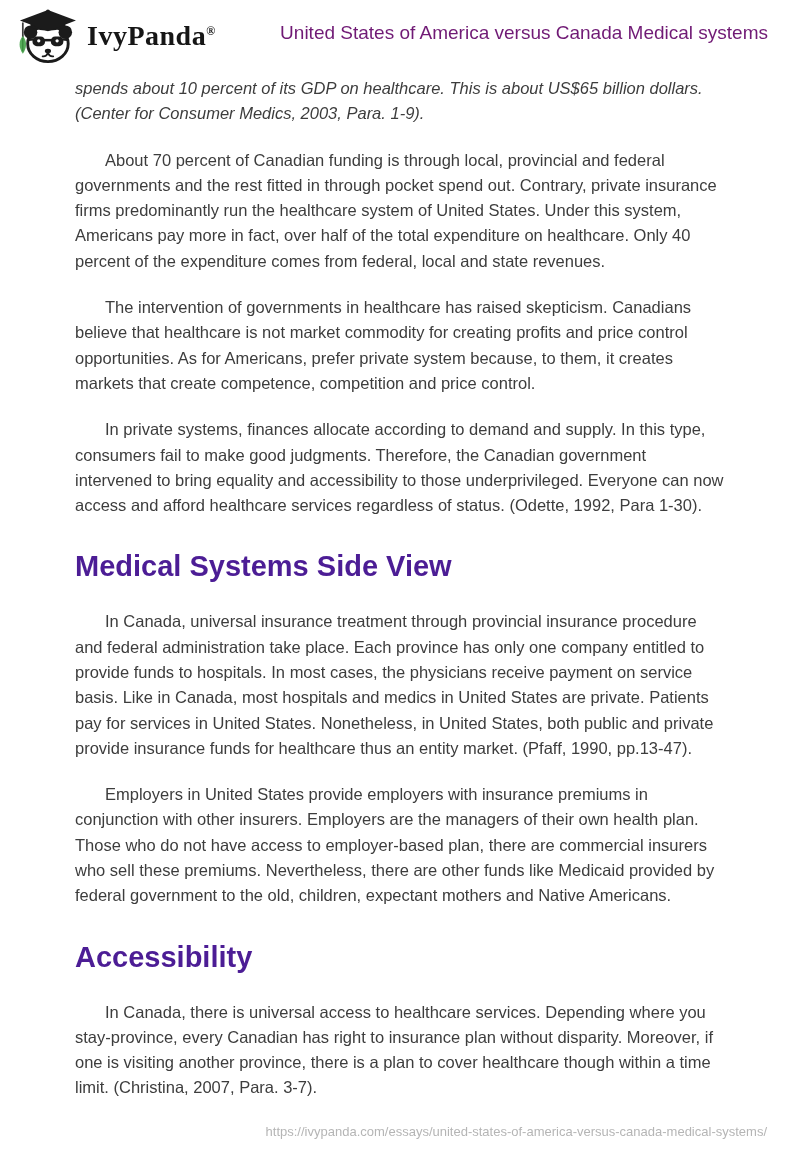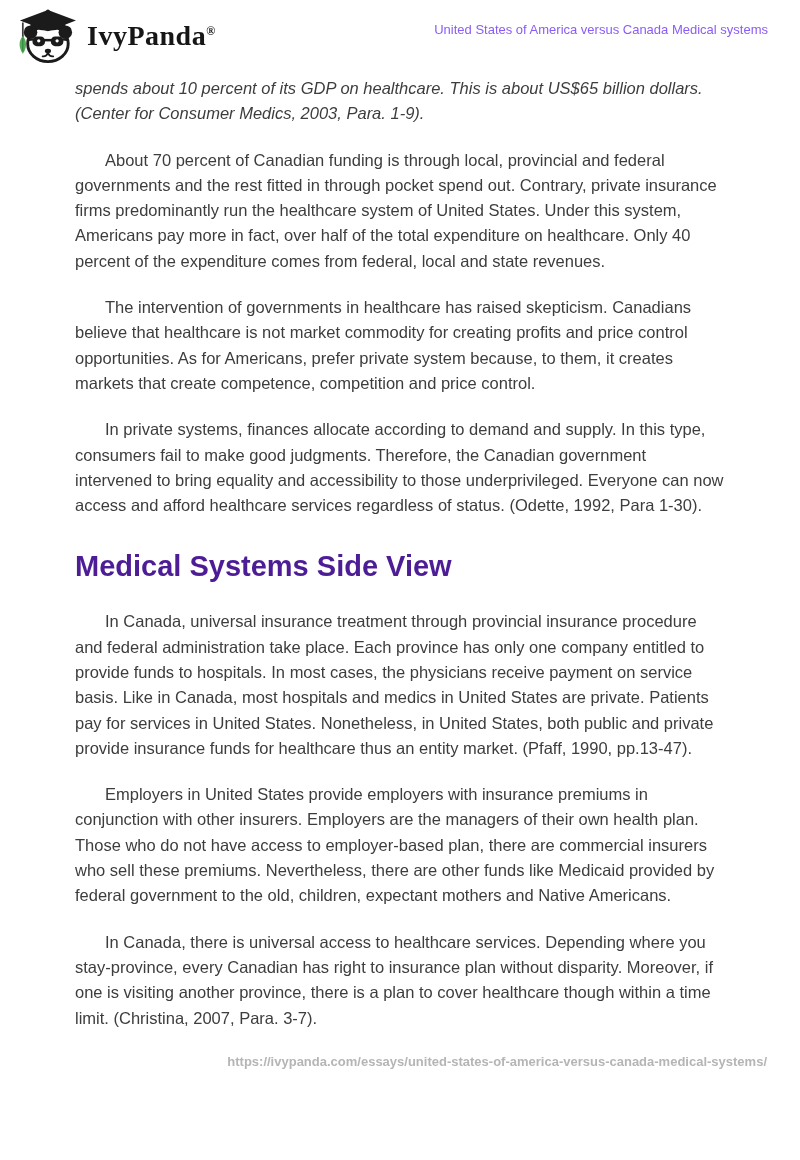--- a/index.html
+++ b/index.html
@@ -42,22 +42,22 @@
     line-height: 56px;
   }
   .brand-name sup {
     font-size: 12px;
     font-weight: bold;
     vertical-align: super;
     line-height: 0;
   }
   .doc-title {
     margin-top: 14px;
-    font-size: 13px;
-    color: #8b5cf6;
+    font-size: 19px;
+    color: #701a75;
   }
   
   .content {
     padding: 10px 75px 0 75px;
     flex-grow: 1;
   }
   .para {
     font-size: 16.5px;
     line-height: 25.3px;
     color: #3d3d3d;
@@ -71,21 +71,20 @@
     font-weight: 700;
     color: #4c1d95;
     margin: 33px 0 26px 0;
     line-height: 1.1;
   }
   
   .footer {
     flex-shrink: 0;
     text-align: right;
     padding: 0 33px 13px 4px;
-    font-weight: bold;
   }
   .url {
     font-size: 13px;
     color: #b5b5b5;
     text-decoration: none;
   }
 </style>
 </head>
 <body>
 
@@ -130,20 +129,21 @@
   <main class="content">
     <p class="para no-indent">spends about 10 percent of its GDP on healthcare. This is about US$65 billion dollars. (Center for Consumer Medics, 2003, Para. 1-9).</p>
     <p class="para">About 70 percent of Canadian funding is through local, provincial and federal governments and the rest fitted in through pocket spend out. Contrary, private insurance firms predominantly run the healthcare system of United States. Under this system, Americans pay more in fact, over half of the total expenditure on healthcare. Only 40 percent of the expenditure comes from federal, local and state revenues.</p>
     <p class="para">The intervention of governments in healthcare has raised skepticism. Canadians believe that healthcare is not market commodity for creating profits and price control opportunities. As for Americans, prefer private system because, to them, it creates markets that create competence, competition and price control.</p>
     <p class="para">In private systems, finances allocate according to demand and supply. In this type, consumers fail to make good judgments. Therefore, the Canadian government intervened to bring equality and accessibility to those underprivileged. Everyone can now access and afford healthcare services regardless of status. (Odette, 1992, Para 1-30).</p>
 
     <h2 class="heading">Medical Systems Side View</h2>
     <p class="para">In Canada, universal insurance treatment through provincial insurance procedure and federal administration take place. Each province has only one company entitled to provide funds to hospitals. In most cases, the physicians receive payment on service basis. Like in Canada, most hospitals and medics in United States are private. Patients pay for services in United States. Nonetheless, in United States, both public and private provide insurance funds for healthcare thus an entity market. (Pfaff, 1990, pp.13-47).</p>
     <p class="para">Employers in United States provide employers with insurance premiums in conjunction with other insurers. Employers are the managers of their own health plan. Those who do not have access to employer-based plan, there are commercial insurers who sell these premiums. Nevertheless, there are other funds like Medicaid provided by federal government to the old, children, expectant mothers and Native Americans.</p>
 
+    <h2 class="heading">Accessibility</h2>
     <p class="para">In Canada, there is universal access to healthcare services. Depending where you stay-province, every Canadian has right to insurance plan without disparity. Moreover, if one is visiting another province, there is a plan to cover healthcare though within a time limit. (Christina, 2007, Para. 3-7).</p>
   </main>
 
   <footer class="footer">
     <span class="url">https://ivypanda.com/essays/united-states-of-america-versus-canada-medical-systems/</span>
   </footer>
 
 </div>
 
 </body></html>

